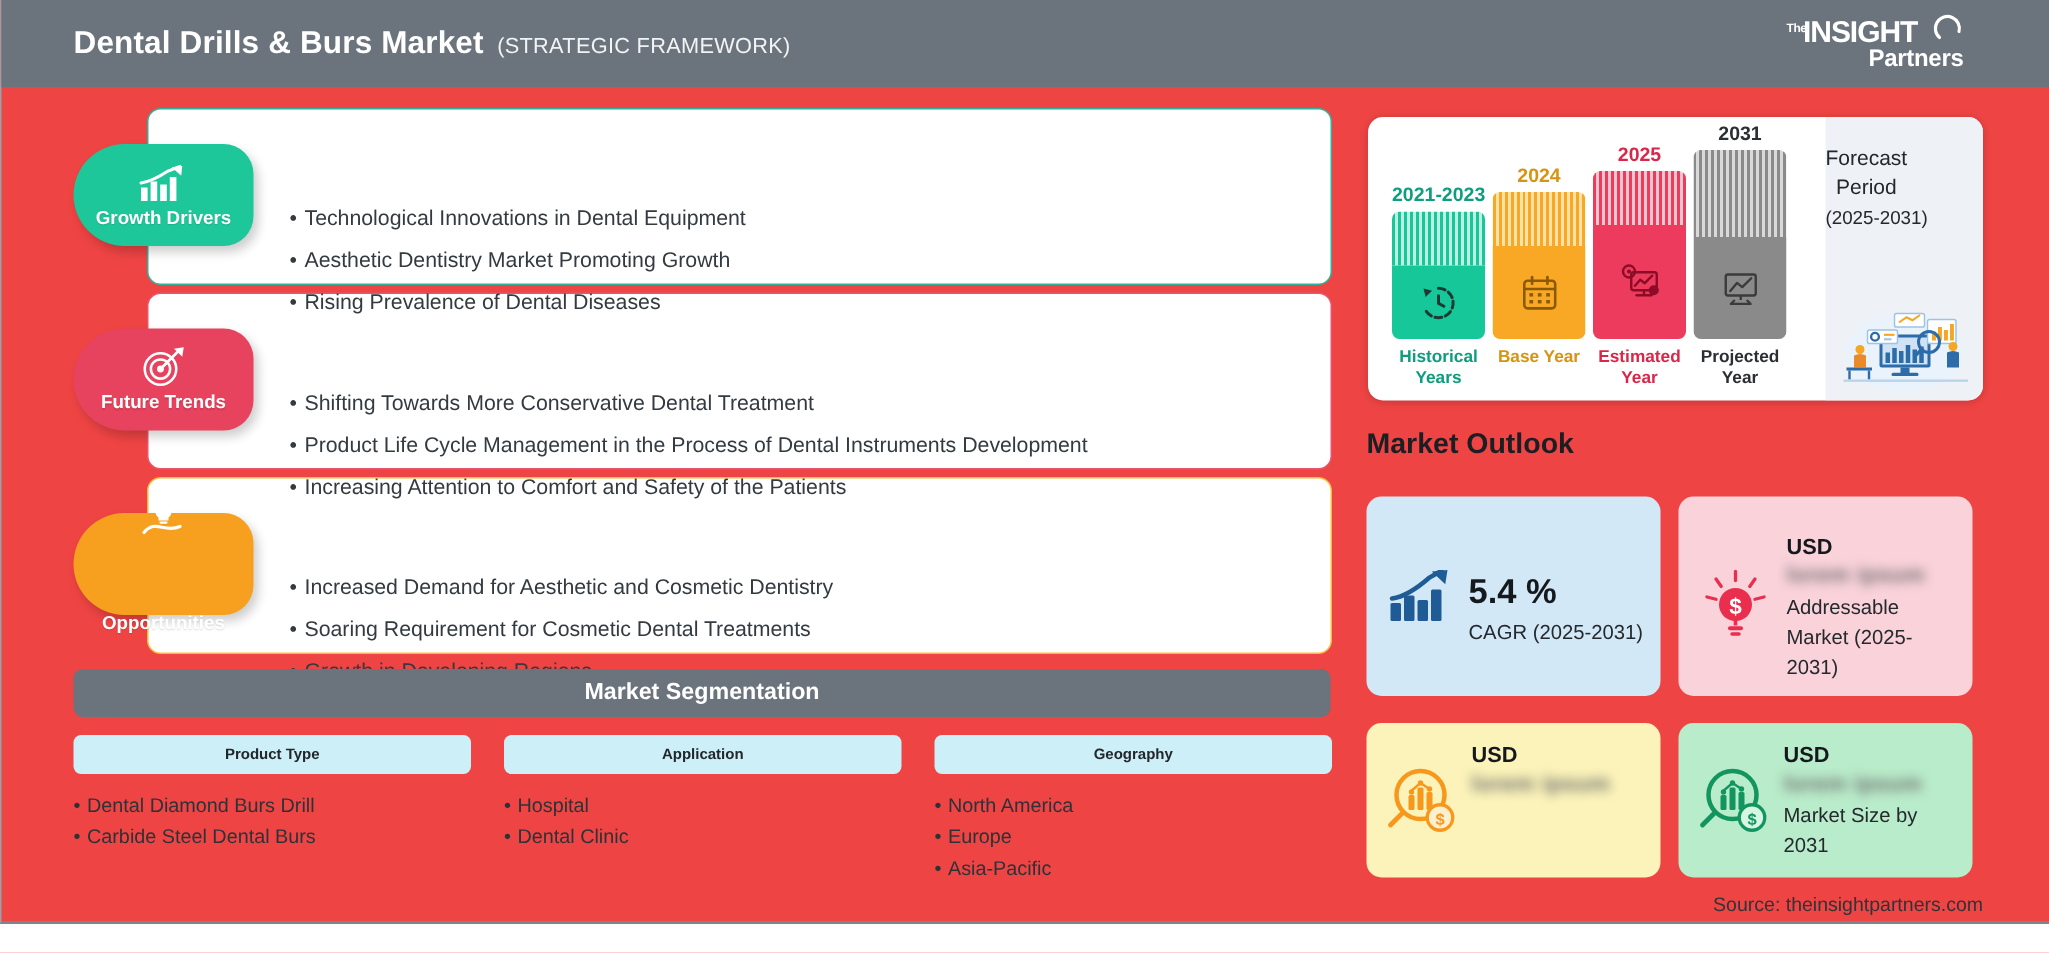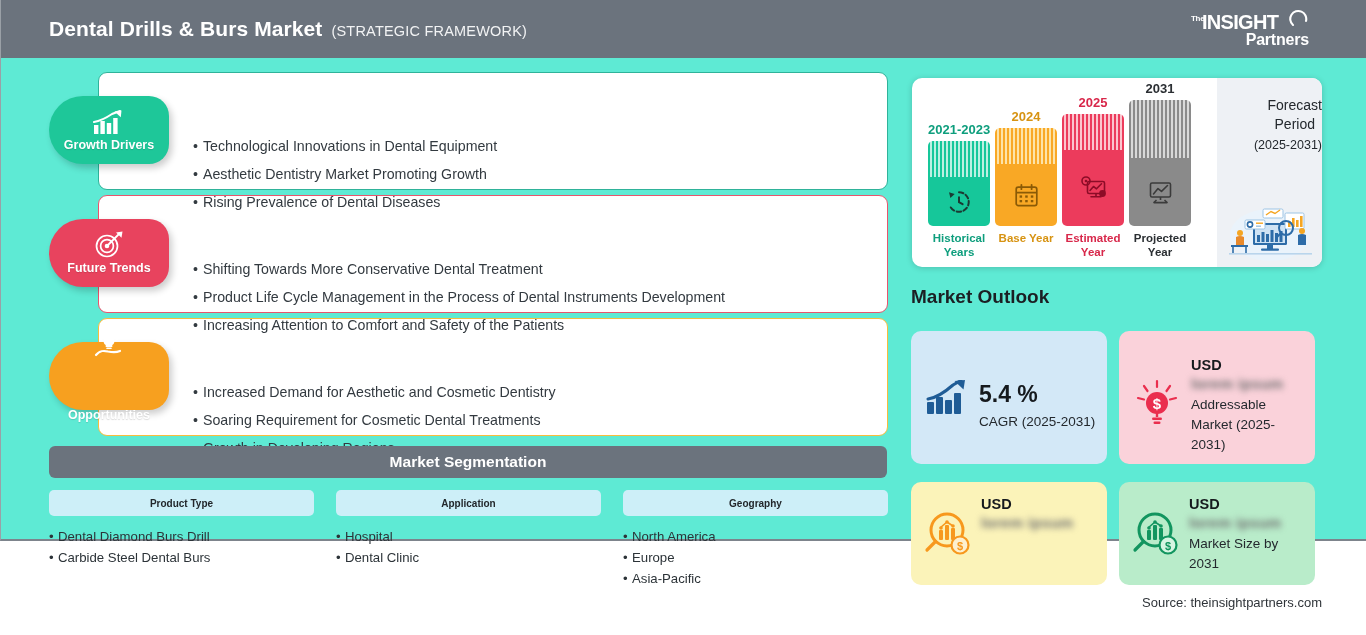--- a/index.html
+++ b/index.html
@@ -3,22 +3,22 @@
 <meta charset="utf-8">
 <style>
   * { box-sizing: border-box; margin: 0; padding: 0; }
   html, body {
     width: 1366px; height: 635px;
     font-family: "Liberation Sans", sans-serif;
     background: #ffffff;
     overflow: hidden;
   }
   #page {
-    position: relative; width: 1366px; height: 541px;
-    background: #5eead4;
+    position: relative; width: 1366px; height: 616px;
+    background: #ef4444;
     border-left: 1px solid #9aa0a6;
     border-bottom: 2px solid #7d848c;
   }
 
   
   .header {
     position: absolute; left: 0; top: 0; width: 1366px; height: 58px;
     background: #6b737d;
     display: flex; align-items: center;
   }
@@ -136,21 +136,21 @@
     width: 100%; display: flex; align-items: center; justify-content: center;
   }
   .tl-name {
     position: absolute; width: 100%; text-align: center;
     font-size: 11.5px; font-weight: bold; line-height: 14px;
   }
 
   .forecast-panel {
     position: absolute; right: 0; top: 0; width: 105px; height: 189px;
     background: #eef1f5;
-    display: flex; flex-direction: column; align-items: flex-end; padding-left: 35px;
+    display: flex; flex-direction: column; align-items: flex-start;
   }
   .fp-title {
     margin-top: 18px; text-align: center;
     font-size: 14px; color: #23282d; line-height: 19px;
   }
   .fp-sub { margin-top: 4px; font-size: 12.5px; color: #23282d; }
   .fp-illus { position: absolute; bottom: 6px; left: 6px; width: 95px; height: 58px; }
 
   .outlook-title {
     position: absolute; left: 5px; top: 228px;

